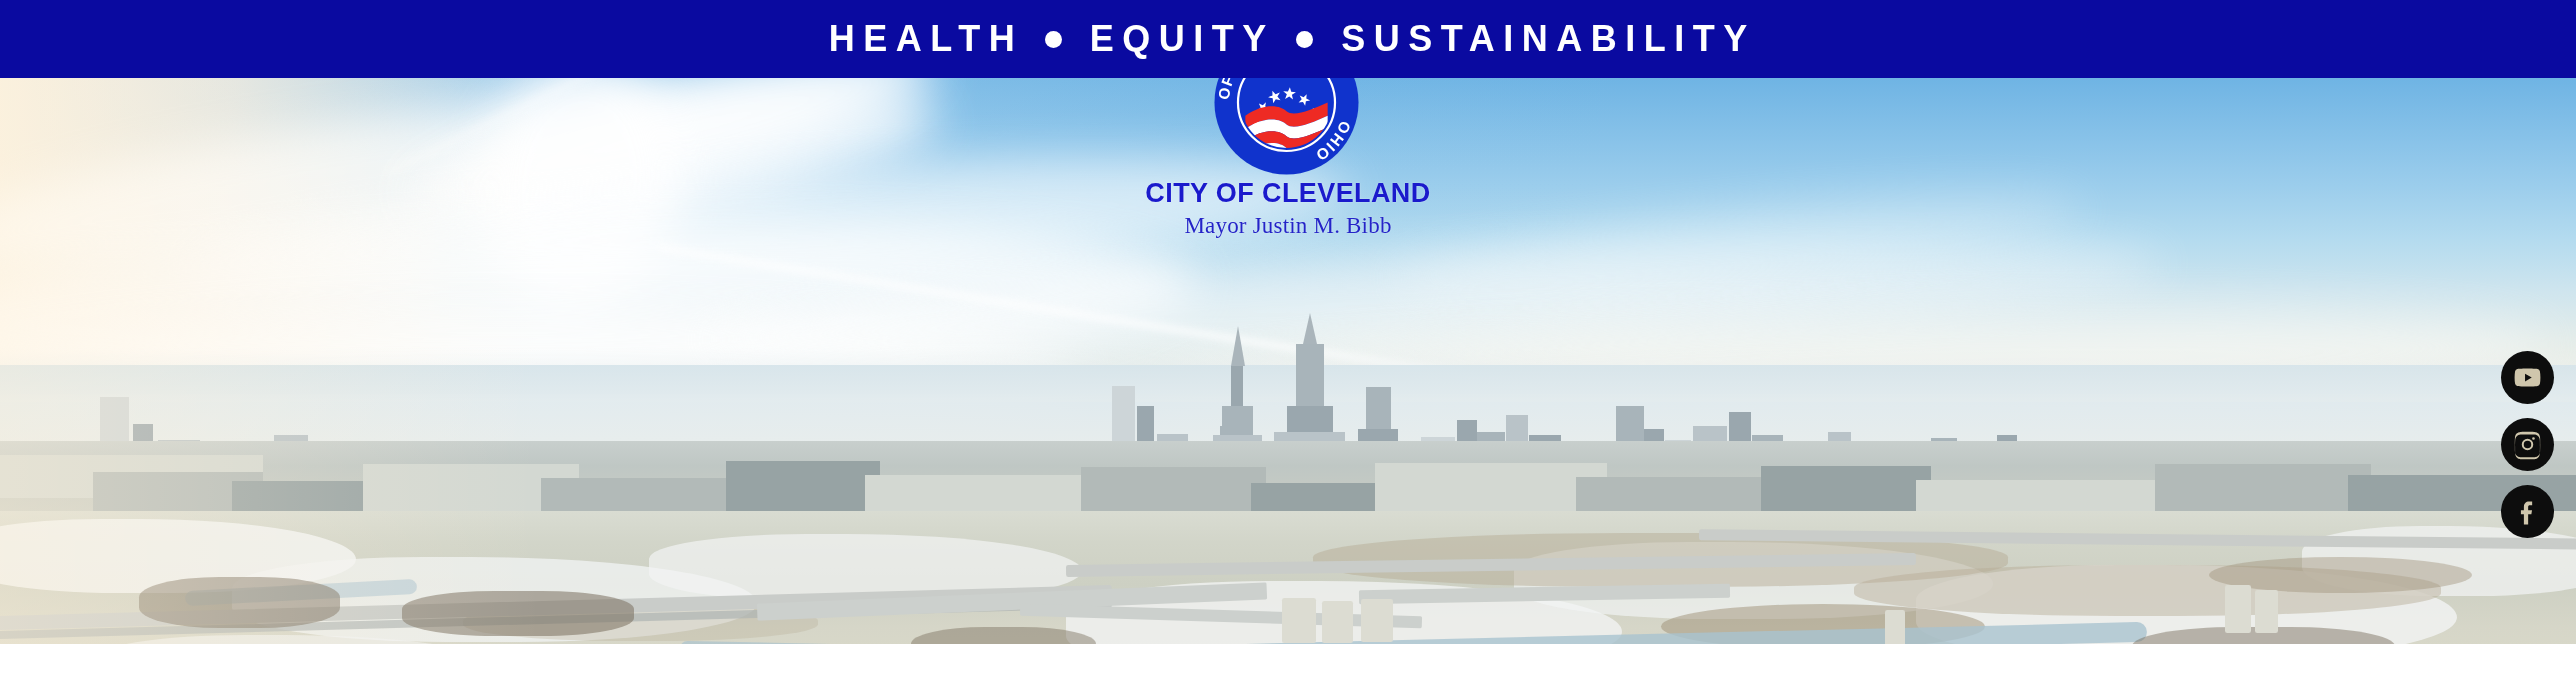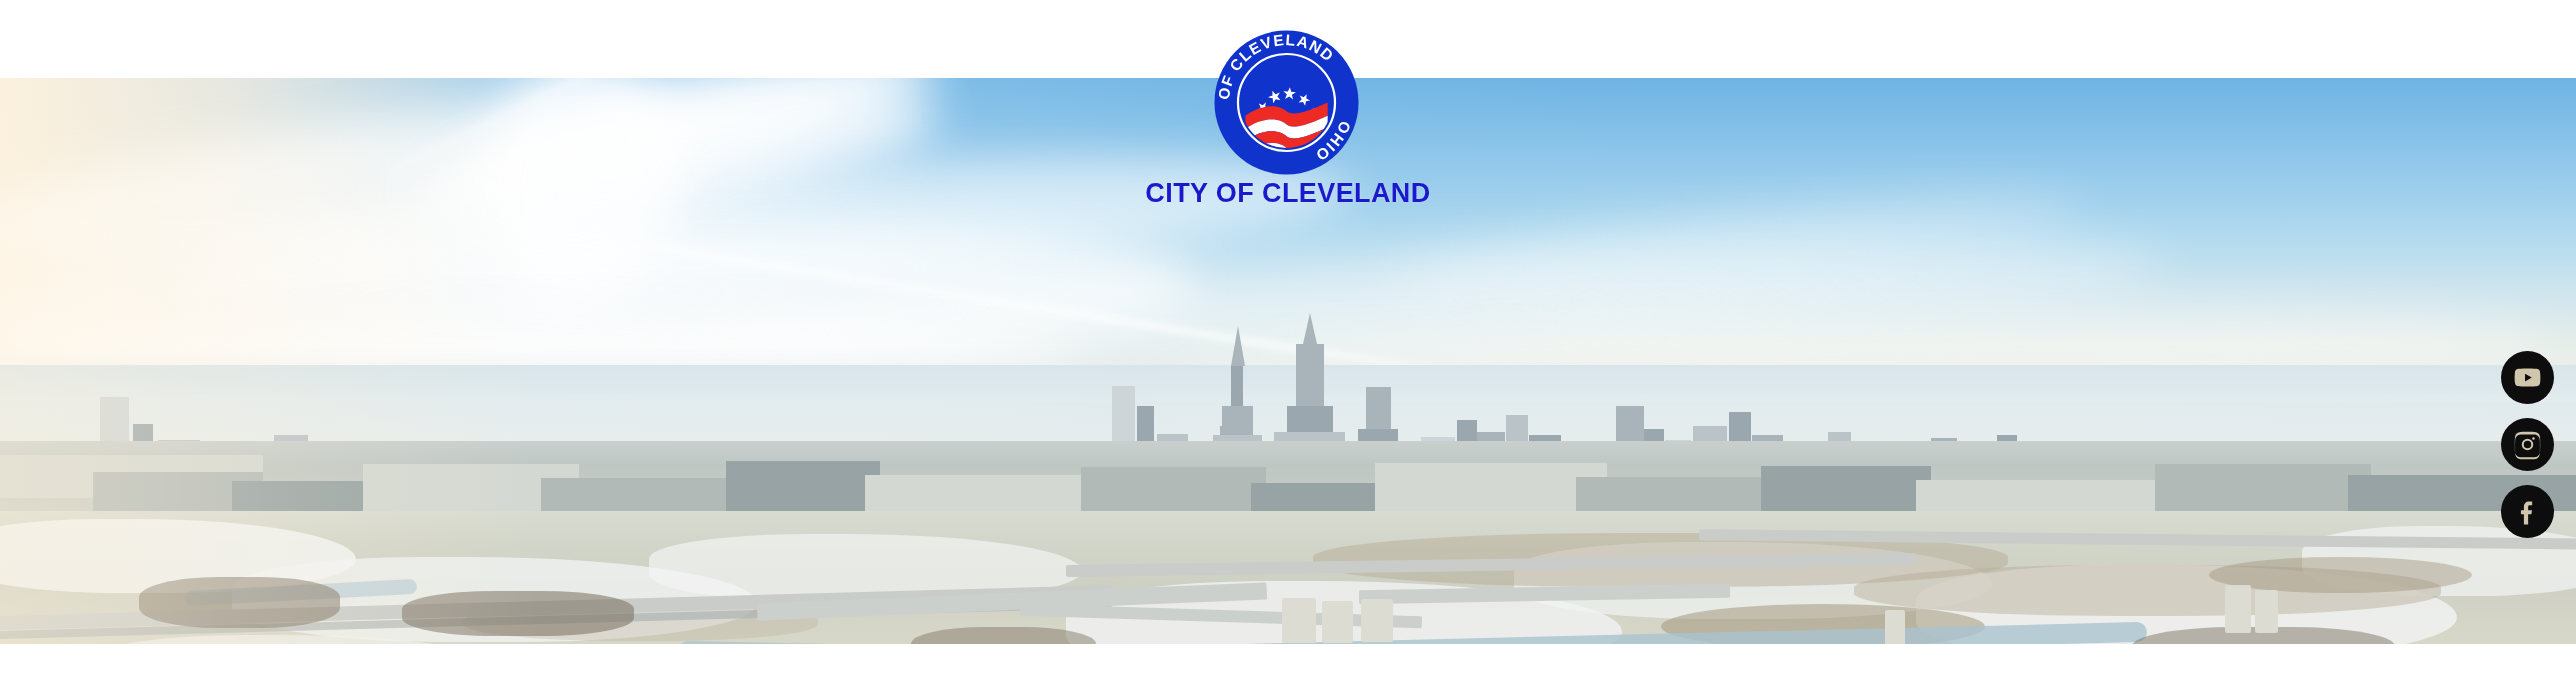--- a/index.html
+++ b/index.html
@@ -213,20 +213,29 @@
   
   .footer-strip{
     position:absolute;left:0;top:644px;width:2576px;height:38px;background:#ffffff;z-index:10;
   }
 </style>
 </head>
 <body>
 
 <div class="page">
 
+  <div class="tagline-bar">
+    <div class="tagline">
+      <span class="tagline-word">HEALTH</span>
+      <span class="tagline-dot"></span>
+      <span class="tagline-word">EQUITY</span>
+      <span class="tagline-dot"></span>
+      <span class="tagline-word">SUSTAINABILITY</span>
+    </div>
+  </div>
 
   <div class="hero">
 
     <div class="sky"></div>
 
     <div class="cloud c1"></div>
     <div class="cloud c4"></div>
     <div class="cloud c5"></div>
     <div class="cloud c2"></div>
     <div class="cloud c3"></div>
@@ -409,20 +418,21 @@
         <path d="M44,136 C70,118 92,122 100,130 C110,138 134,128 156,118 L156,134 C134,144 110,154 100,146 C92,138 70,134 44,152 Z" fill="#FFFFFF"></path>
         <path d="M44,152 C70,134 92,138 100,146 C110,154 134,144 156,134 L156,150 C134,160 110,170 100,162 C92,154 70,150 44,168 Z" fill="#EE2A24"></path>
         <path d="M44,168 C70,150 92,154 100,162 C110,170 134,160 156,150 L156,166 C134,176 110,186 100,178 C92,170 70,166 44,184 Z" fill="#FFFFFF"></path>
         <path d="M44,184 C70,166 92,170 100,178 C110,186 134,176 156,166 L156,182 C134,192 110,202 100,194 C92,186 70,182 44,200 Z" fill="#EE2A24"></path>
       </g>
     </svg>
   </div>
 
   <div class="seal-caption">
     <p class="cap-city">CITY OF CLEVELAND</p>
+    <p class="cap-mayor">Mayor Justin M. Bibb</p>
   </div>
 
 
   <div class="social-rail">
 
     <a class="social-btn" href="#" title="YouTube">
       <span>
         <svg width="31" height="31" viewBox="0 0 24 24" xmlns="http://www.w3.org/2000/svg">
           <path fill="#CFC6AC" d="M21.6 7.2a2.5 2.5 0 0 0-1.76-1.77C18.25 5 12 5 12 5s-6.25 0-7.84.43A2.5 2.5 0 0 0 2.4 7.2 26 26 0 0 0 2 12a26 26 0 0 0 .4 4.8 2.5 2.5 0 0 0 1.76 1.77C5.75 19 12 19 12 19s6.25 0 7.84-.43a2.5 2.5 0 0 0 1.76-1.77A26 26 0 0 0 22 12a26 26 0 0 0-.4-4.8ZM10.1 15V9l5.2 3-5.2 3Z"></path>
         </svg>

